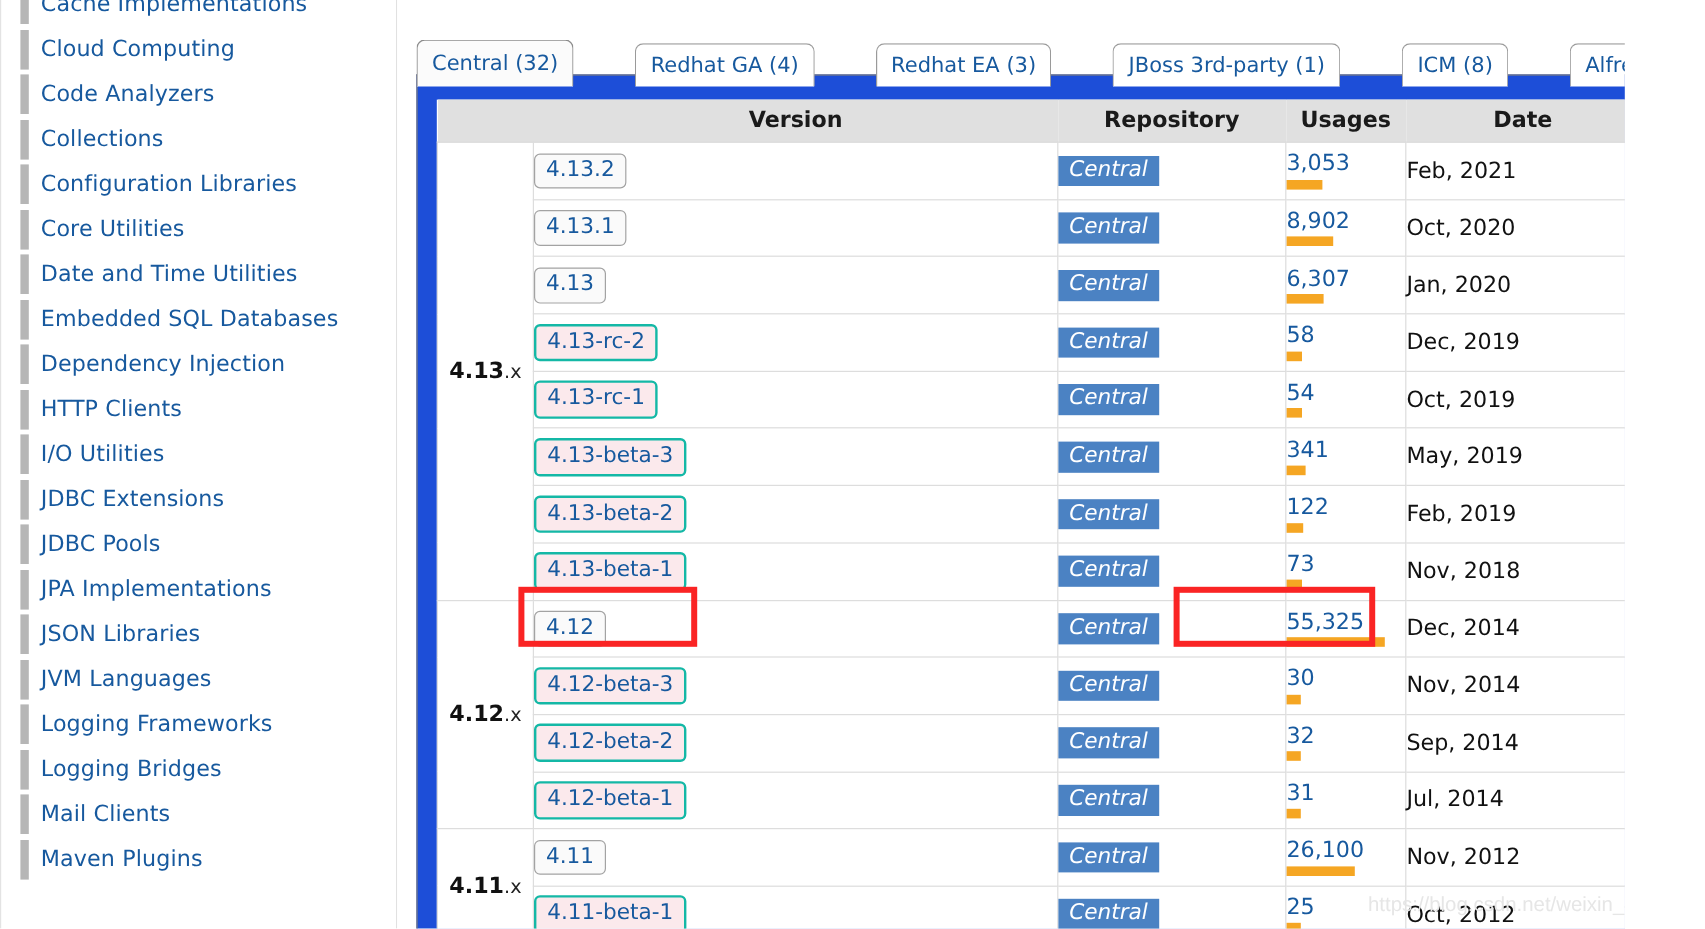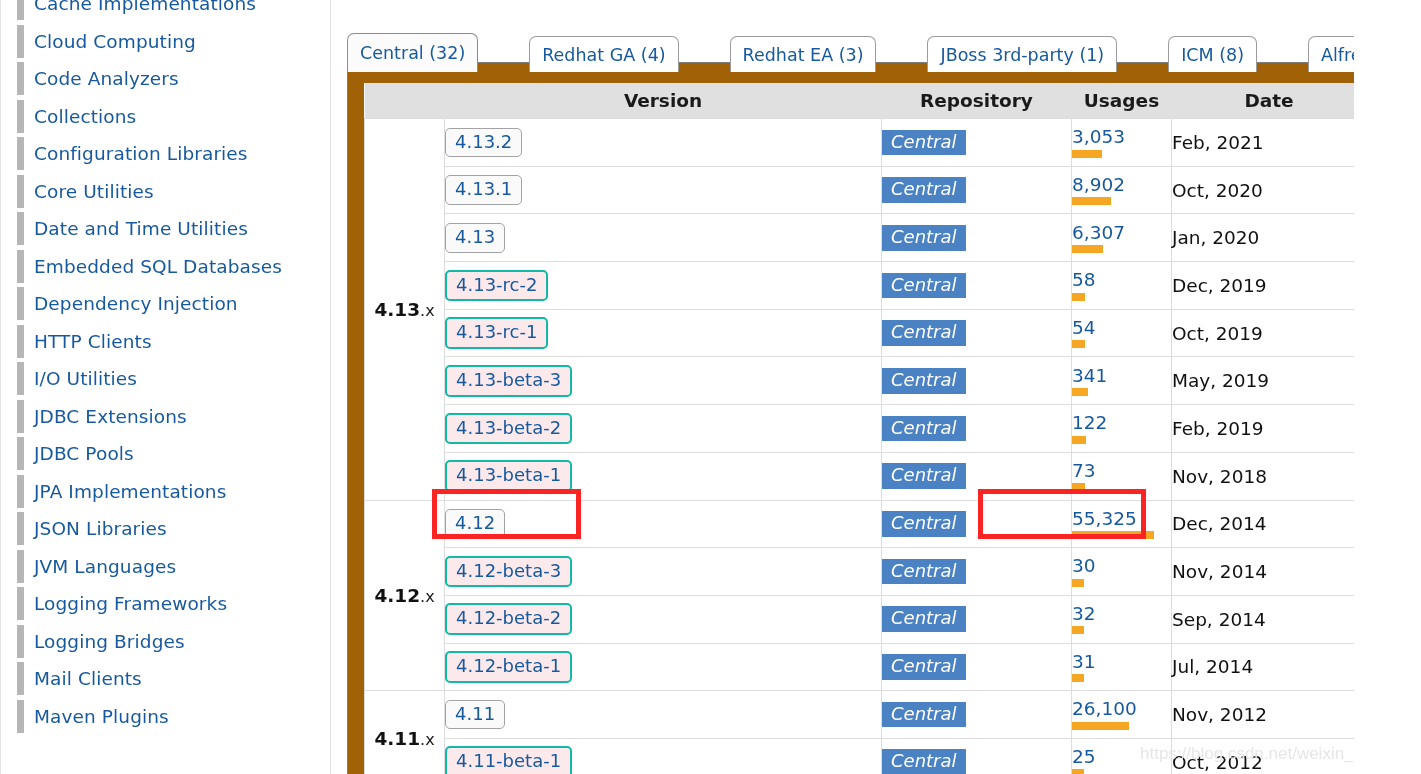--- a/index.html
+++ b/index.html
@@ -101,21 +101,21 @@
   
   #panel {
     position: absolute;
     left: 347px;
     top: 62px;
     width: 1055px;
     height: 712px;
     box-sizing: border-box;
     border: 1px solid #7d7d7d;
     border-bottom: none;
-    background: #a16207;
+    background: #1d4ed8;
   }
 
   #tablewrap {
     position: absolute;
     left: 16px;
     top: 20px;
     width: 1002px;
   }
   table.vt {
     border-collapse: collapse;

